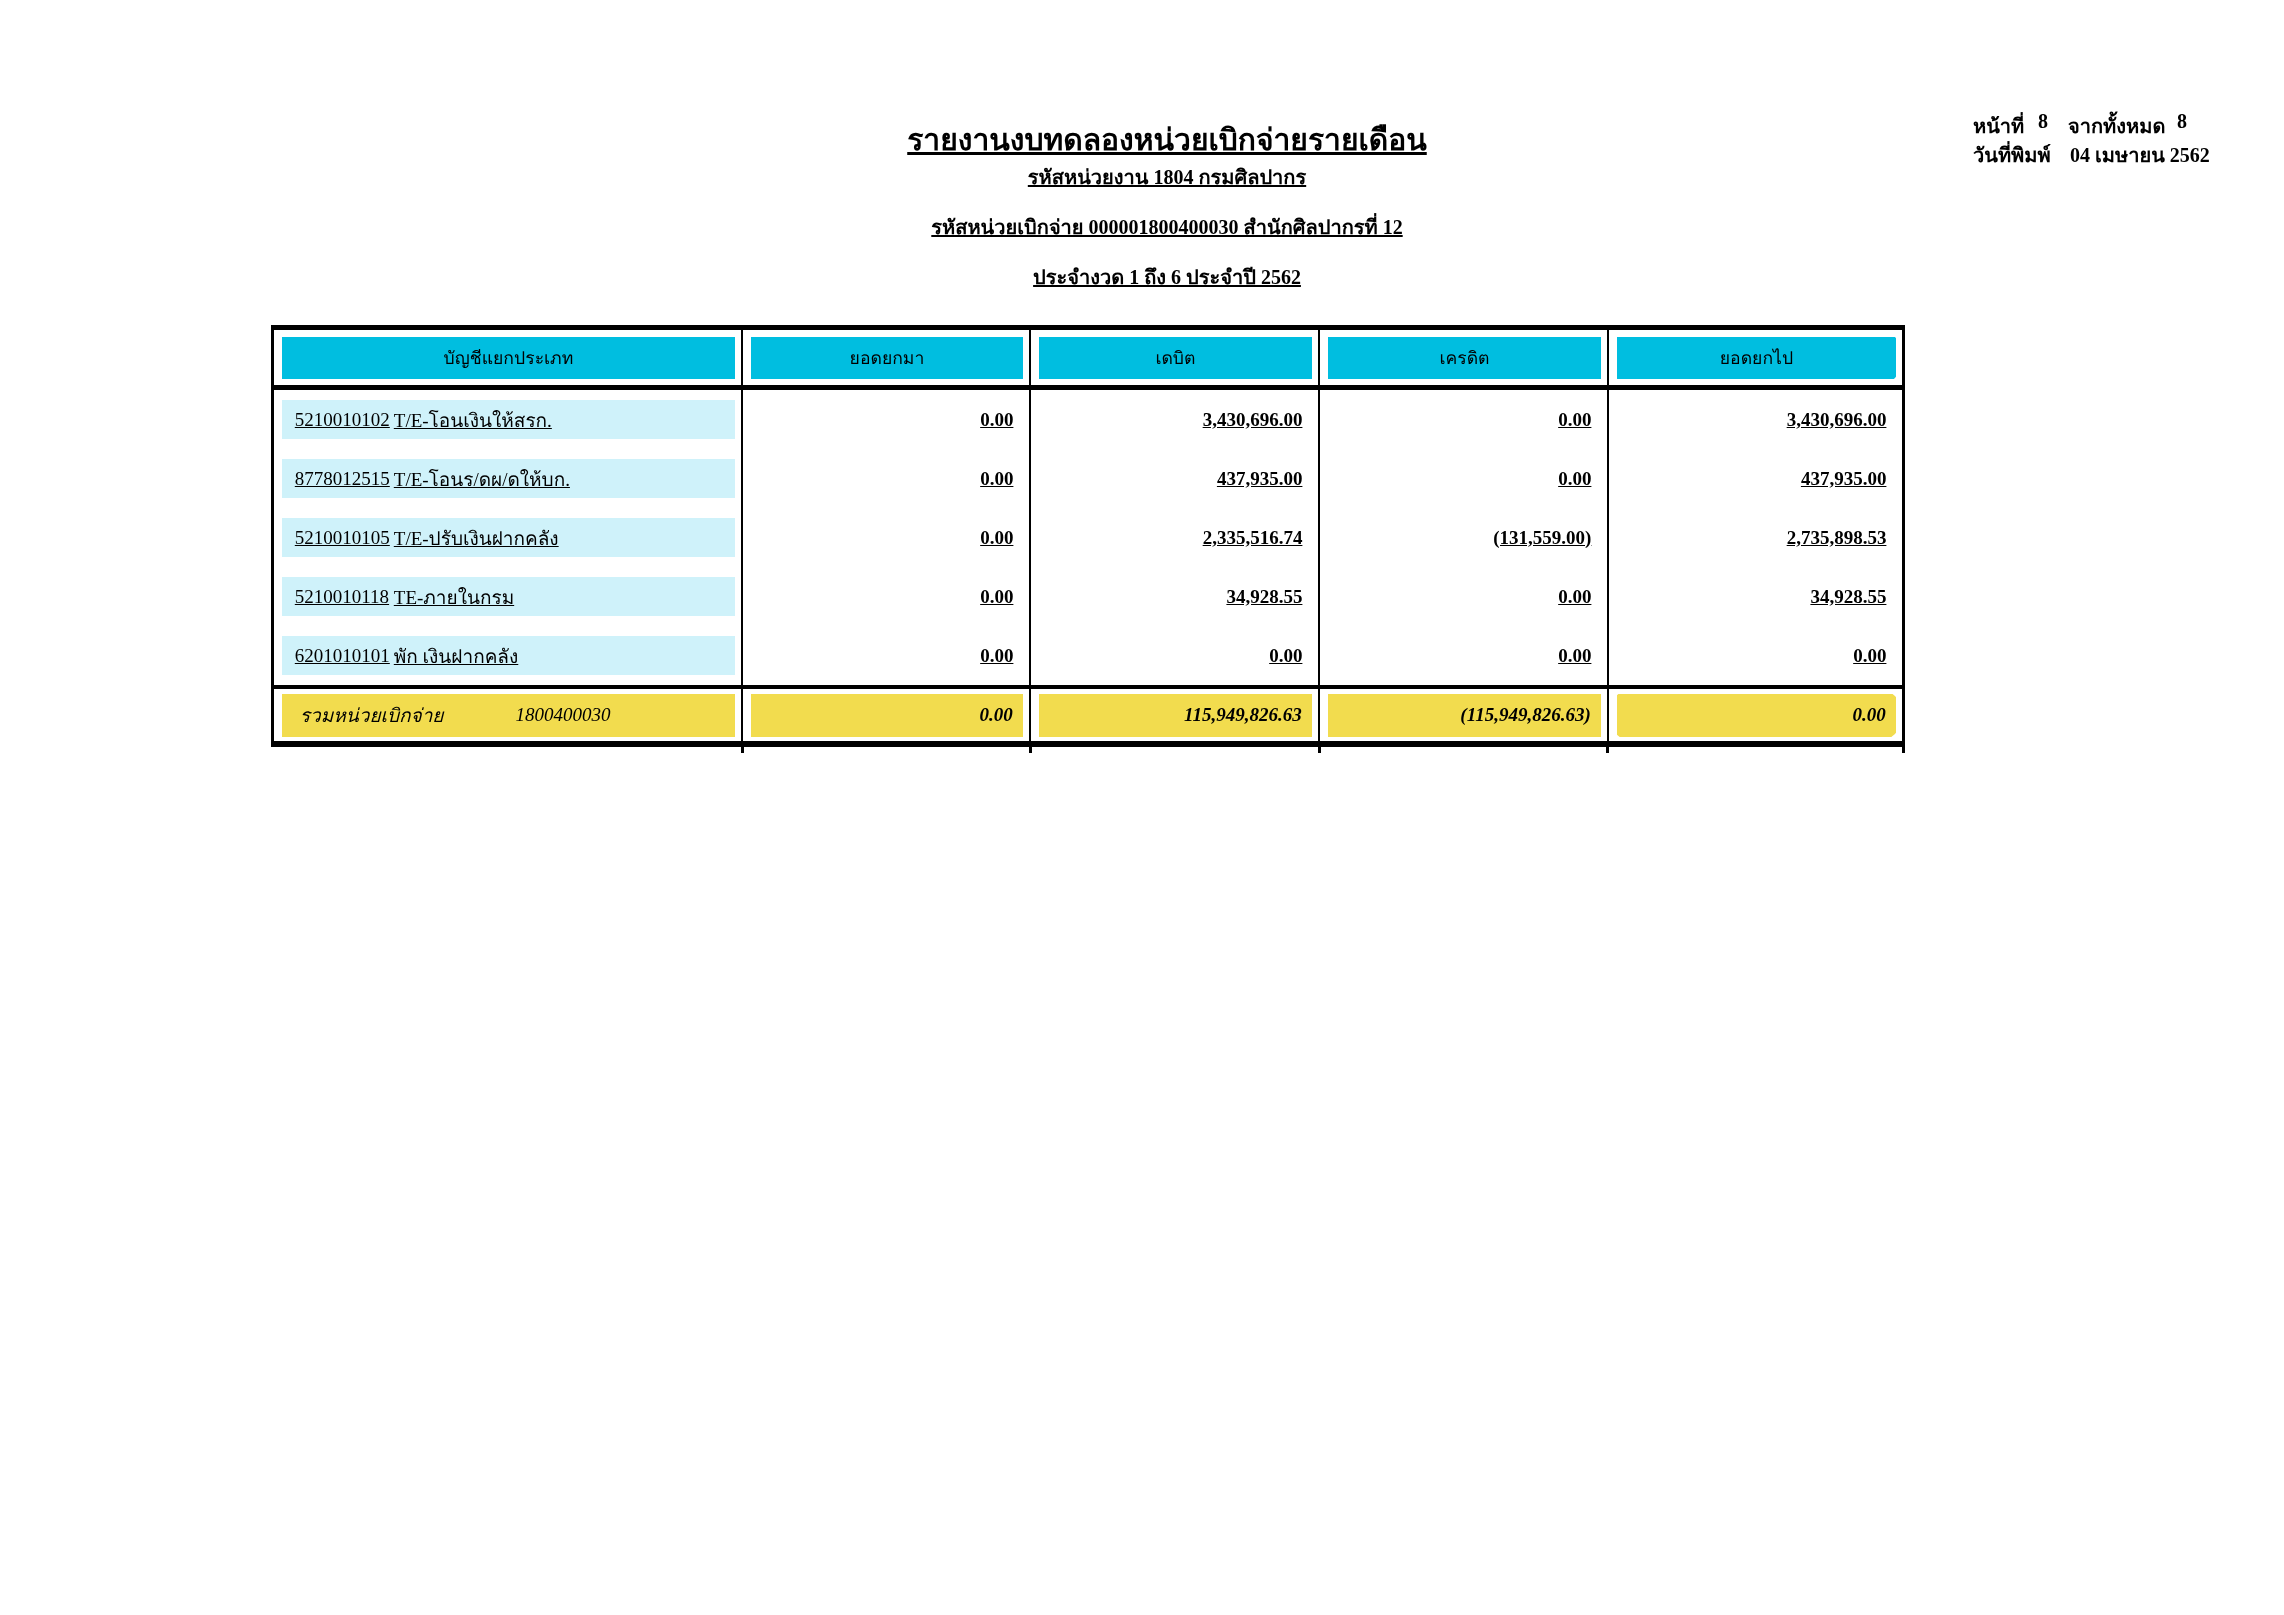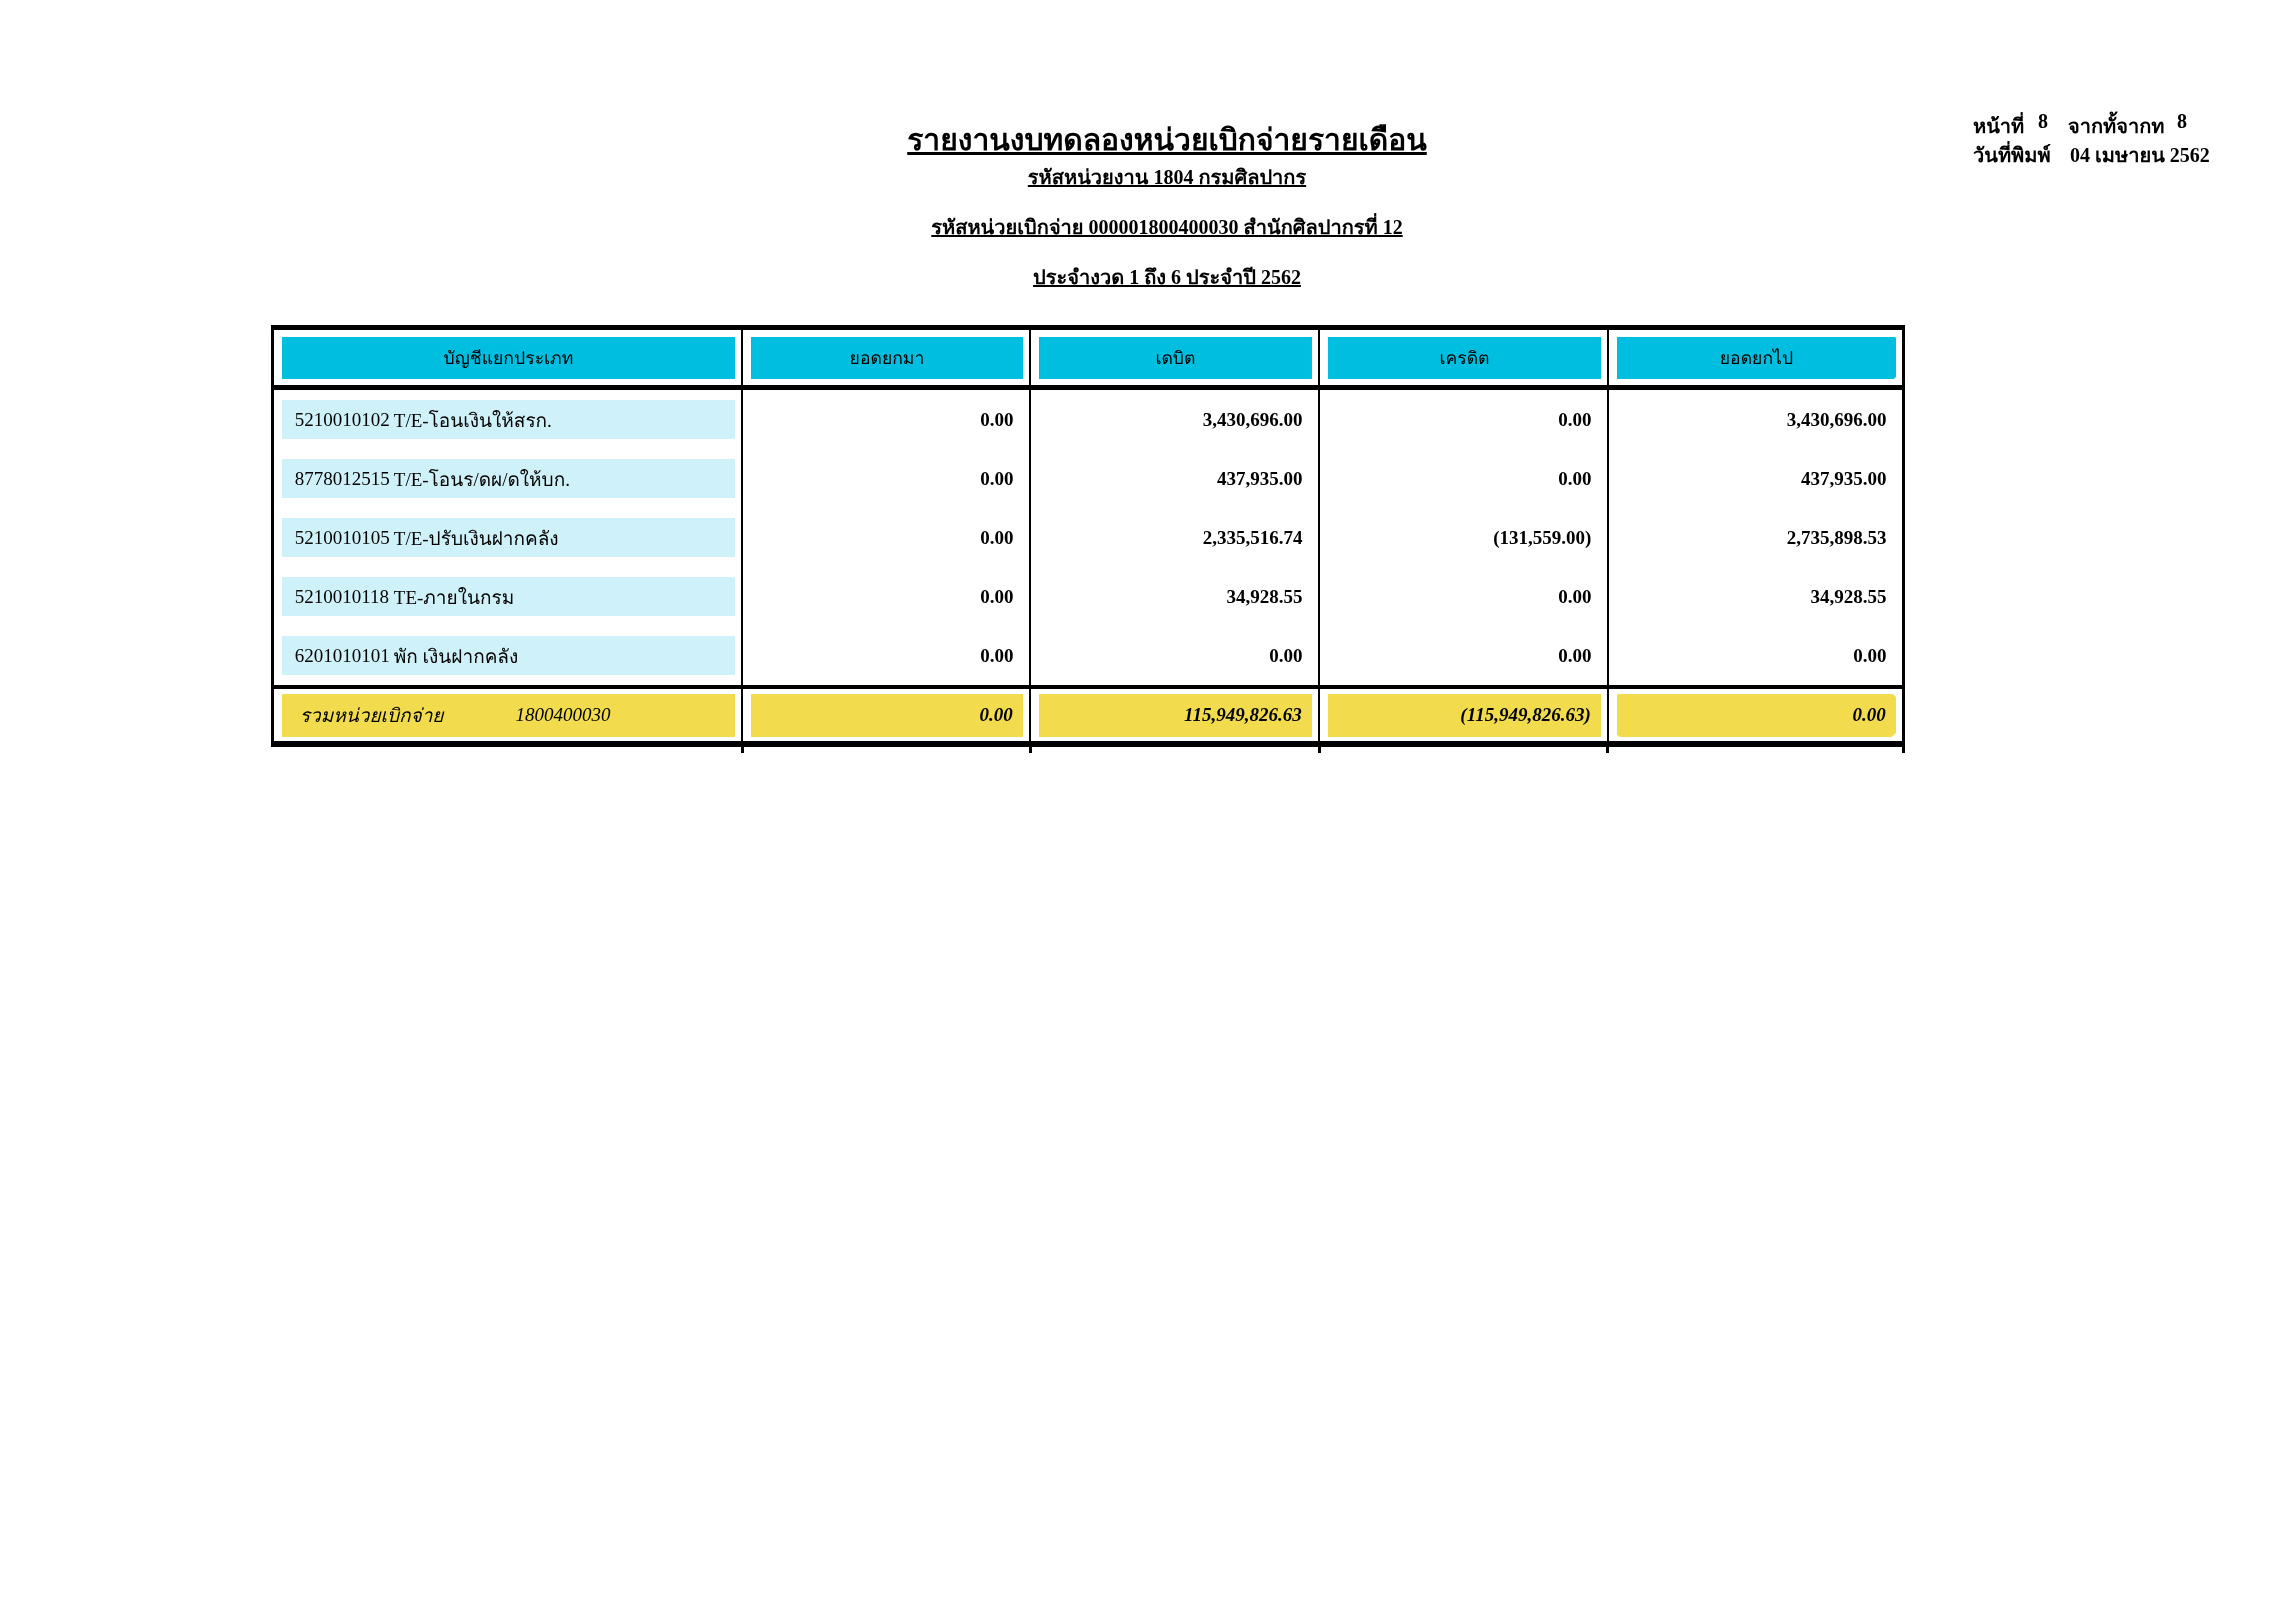--- a/index.html
+++ b/index.html
@@ -66,21 +66,21 @@
     height: 42px;
     flex: 1;
     margin: 0 5.9px 0 7.8px;
     display: flex;
     align-items: center;
     justify-content: center;
     font-size: 17.6px;
     white-space: nowrap;
   }
 
-  .t-row { height: 59px; }
+  .t-row { height: 59px; text-decoration: underline; }
   .band {
     height: 39px;
     flex: 1;
     margin: 0 5.9px 0 7.8px;
     display: flex;
     align-items: center;
     white-space: nowrap;
   }
   .acct-band { background: var(--rowfill, #CFF2FA); padding-left: 13px; font-size: 19px; }
   .acct-band .code { min-width: 99px; display: inline-block; }
@@ -125,21 +125,21 @@
 
 <div id="page">
 
   <div class="centered title">รายงานงบทดลองหน่วยเบิกจ่ายรายเดือน</div>
   <div class="centered sub s1">รหัสหน่วยงาน 1804 กรมศิลปากร</div>
   <div class="centered sub s2">รหัสหน่วยเบิกจ่าย 000001800400030 สำนักศิลปากรที่ 12</div>
   <div class="centered sub s3">ประจำงวด 1 ถึง 6 ประจำปี 2562</div>
 
   <span class="pi" style="left:1973px; top:110px;">หน้าที่</span>
   <span class="pi" style="left:2038px; top:110px;">8</span>
-  <span class="pi" style="left:2068px; top:110px;">จากทั้จากท</span>
+  <span class="pi" style="left:2068px; top:110px;">จากทั้งหมด</span>
   <span class="pi" style="left:2177px; top:110px;">8</span>
   <span class="pi" style="left:1973px; top:139px;">วันที่พิมพ์</span>
   <span class="pi" style="left:2070px; top:139px;">04 เมษายน 2562</span>
 
   <div class="report-table">
 
     <div class="grid-row t-header">
       <div class="cell">
           <div class="hbox">บัญชีแยกประเภท</div>
         </div>

